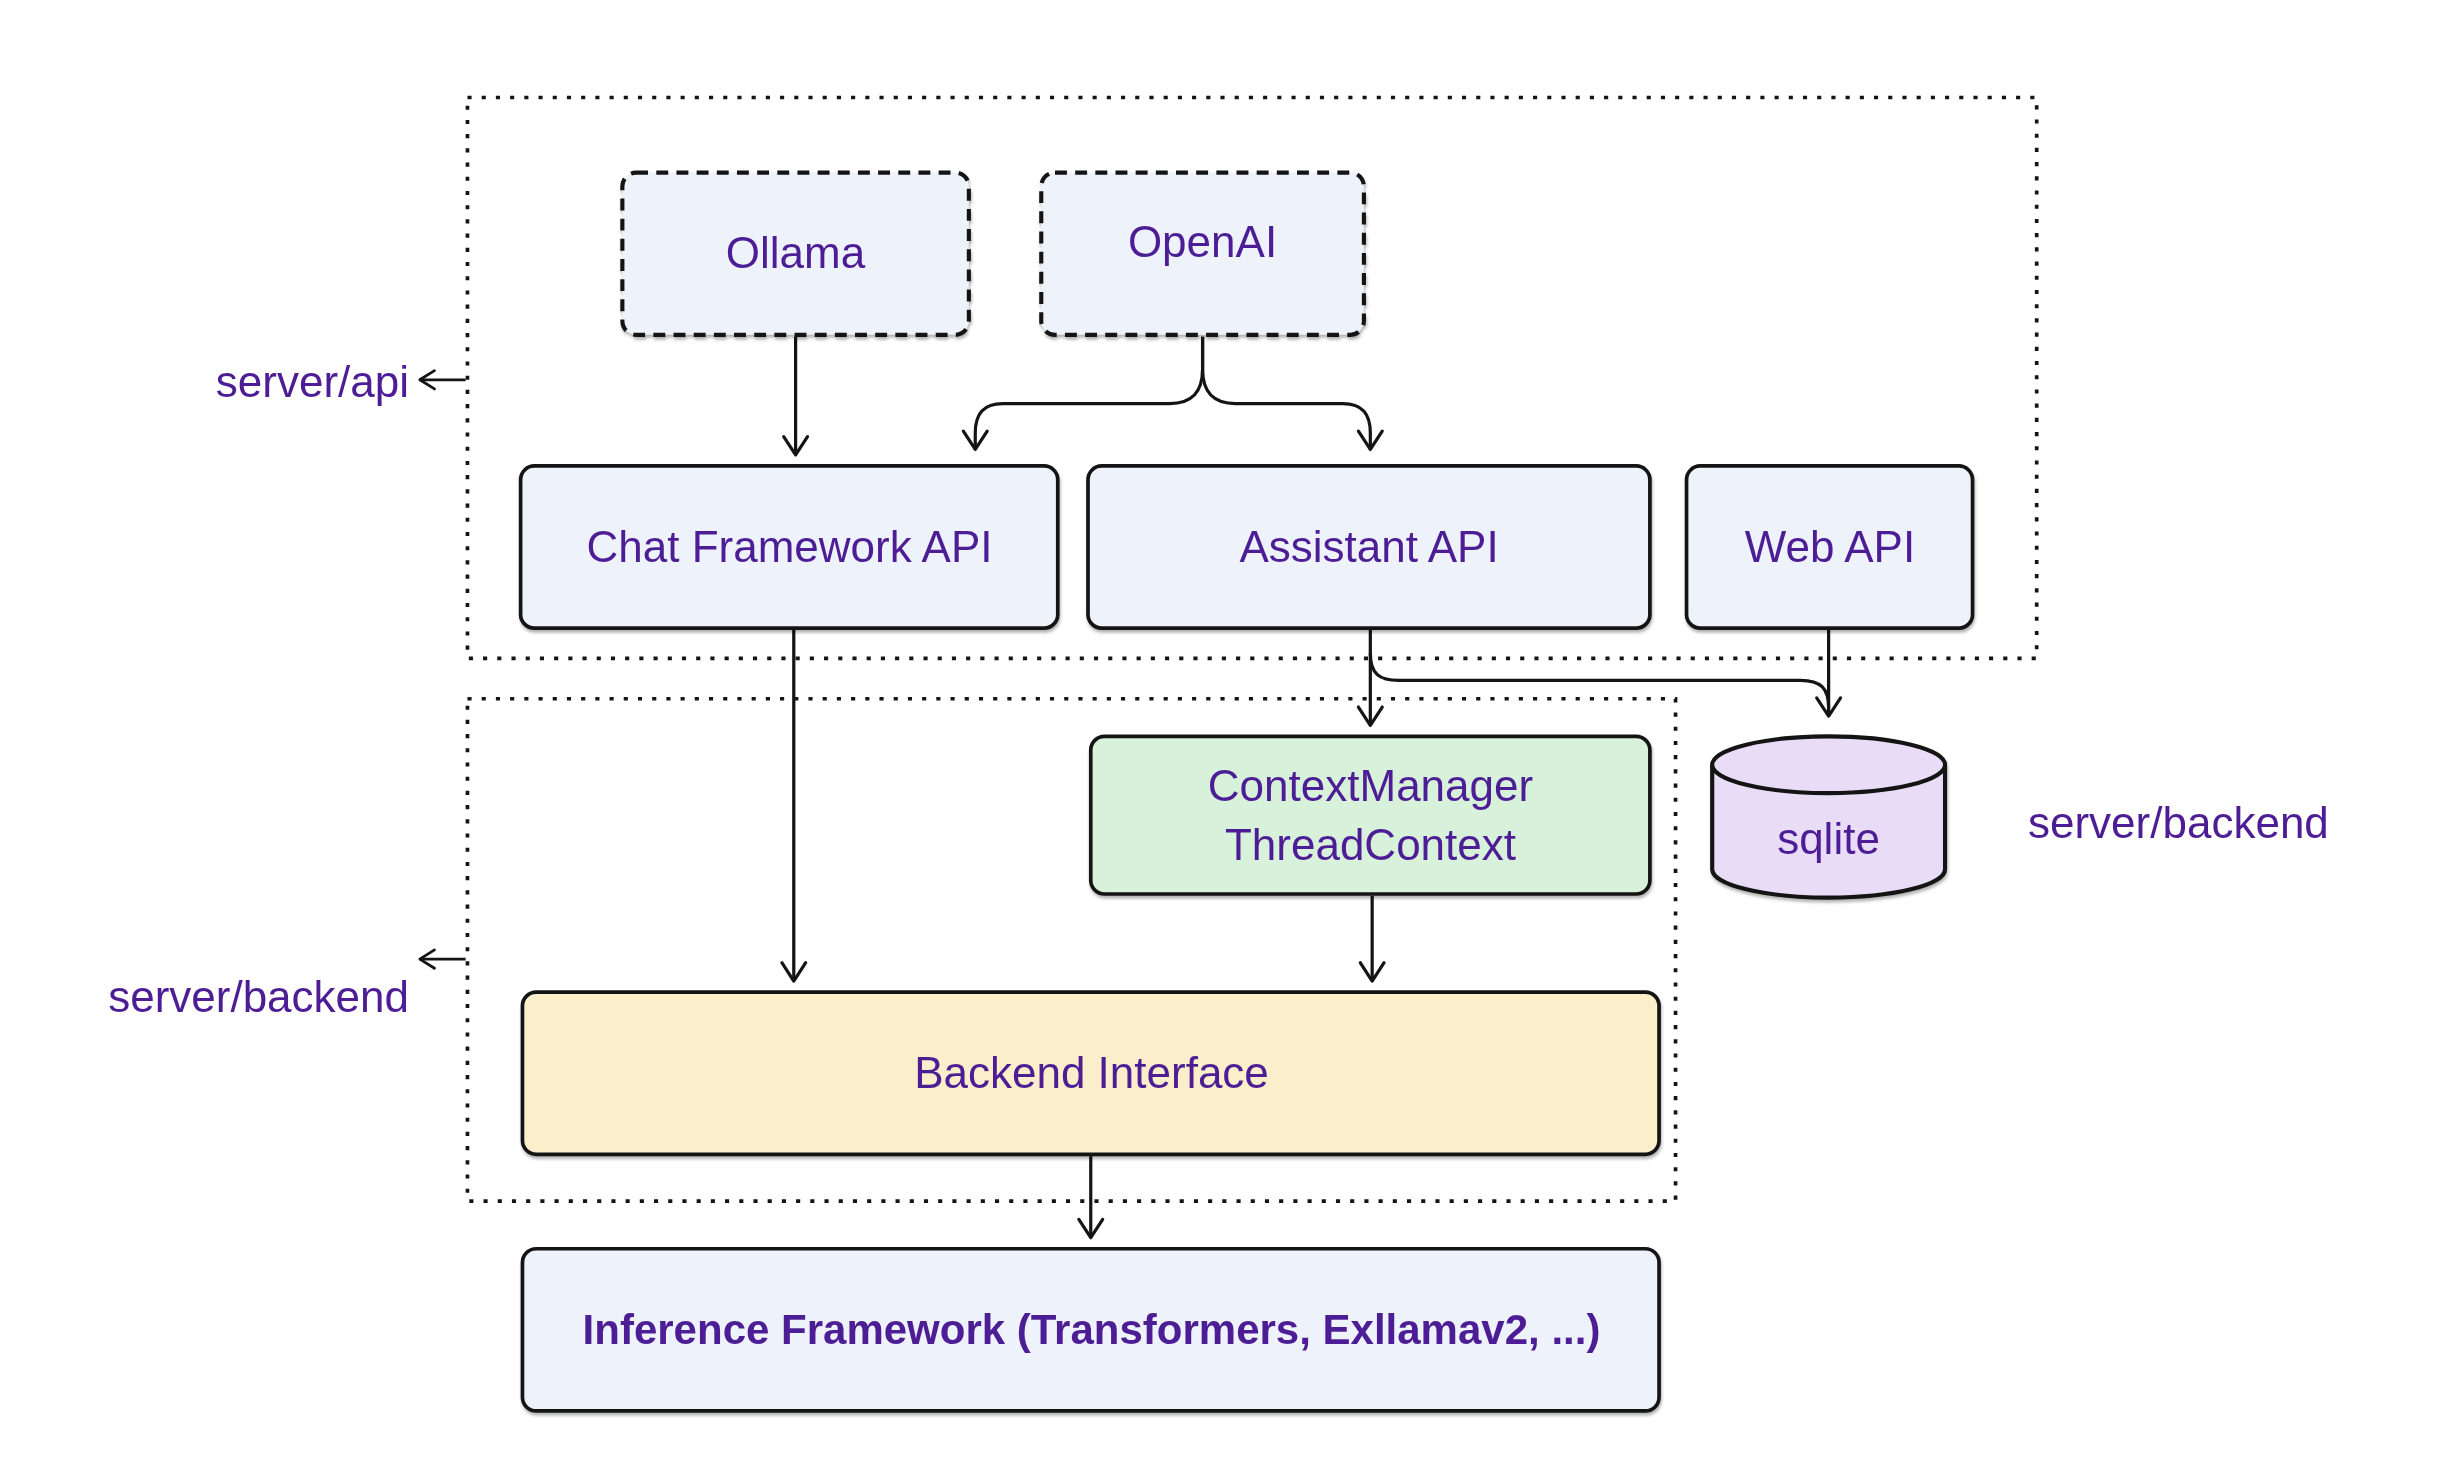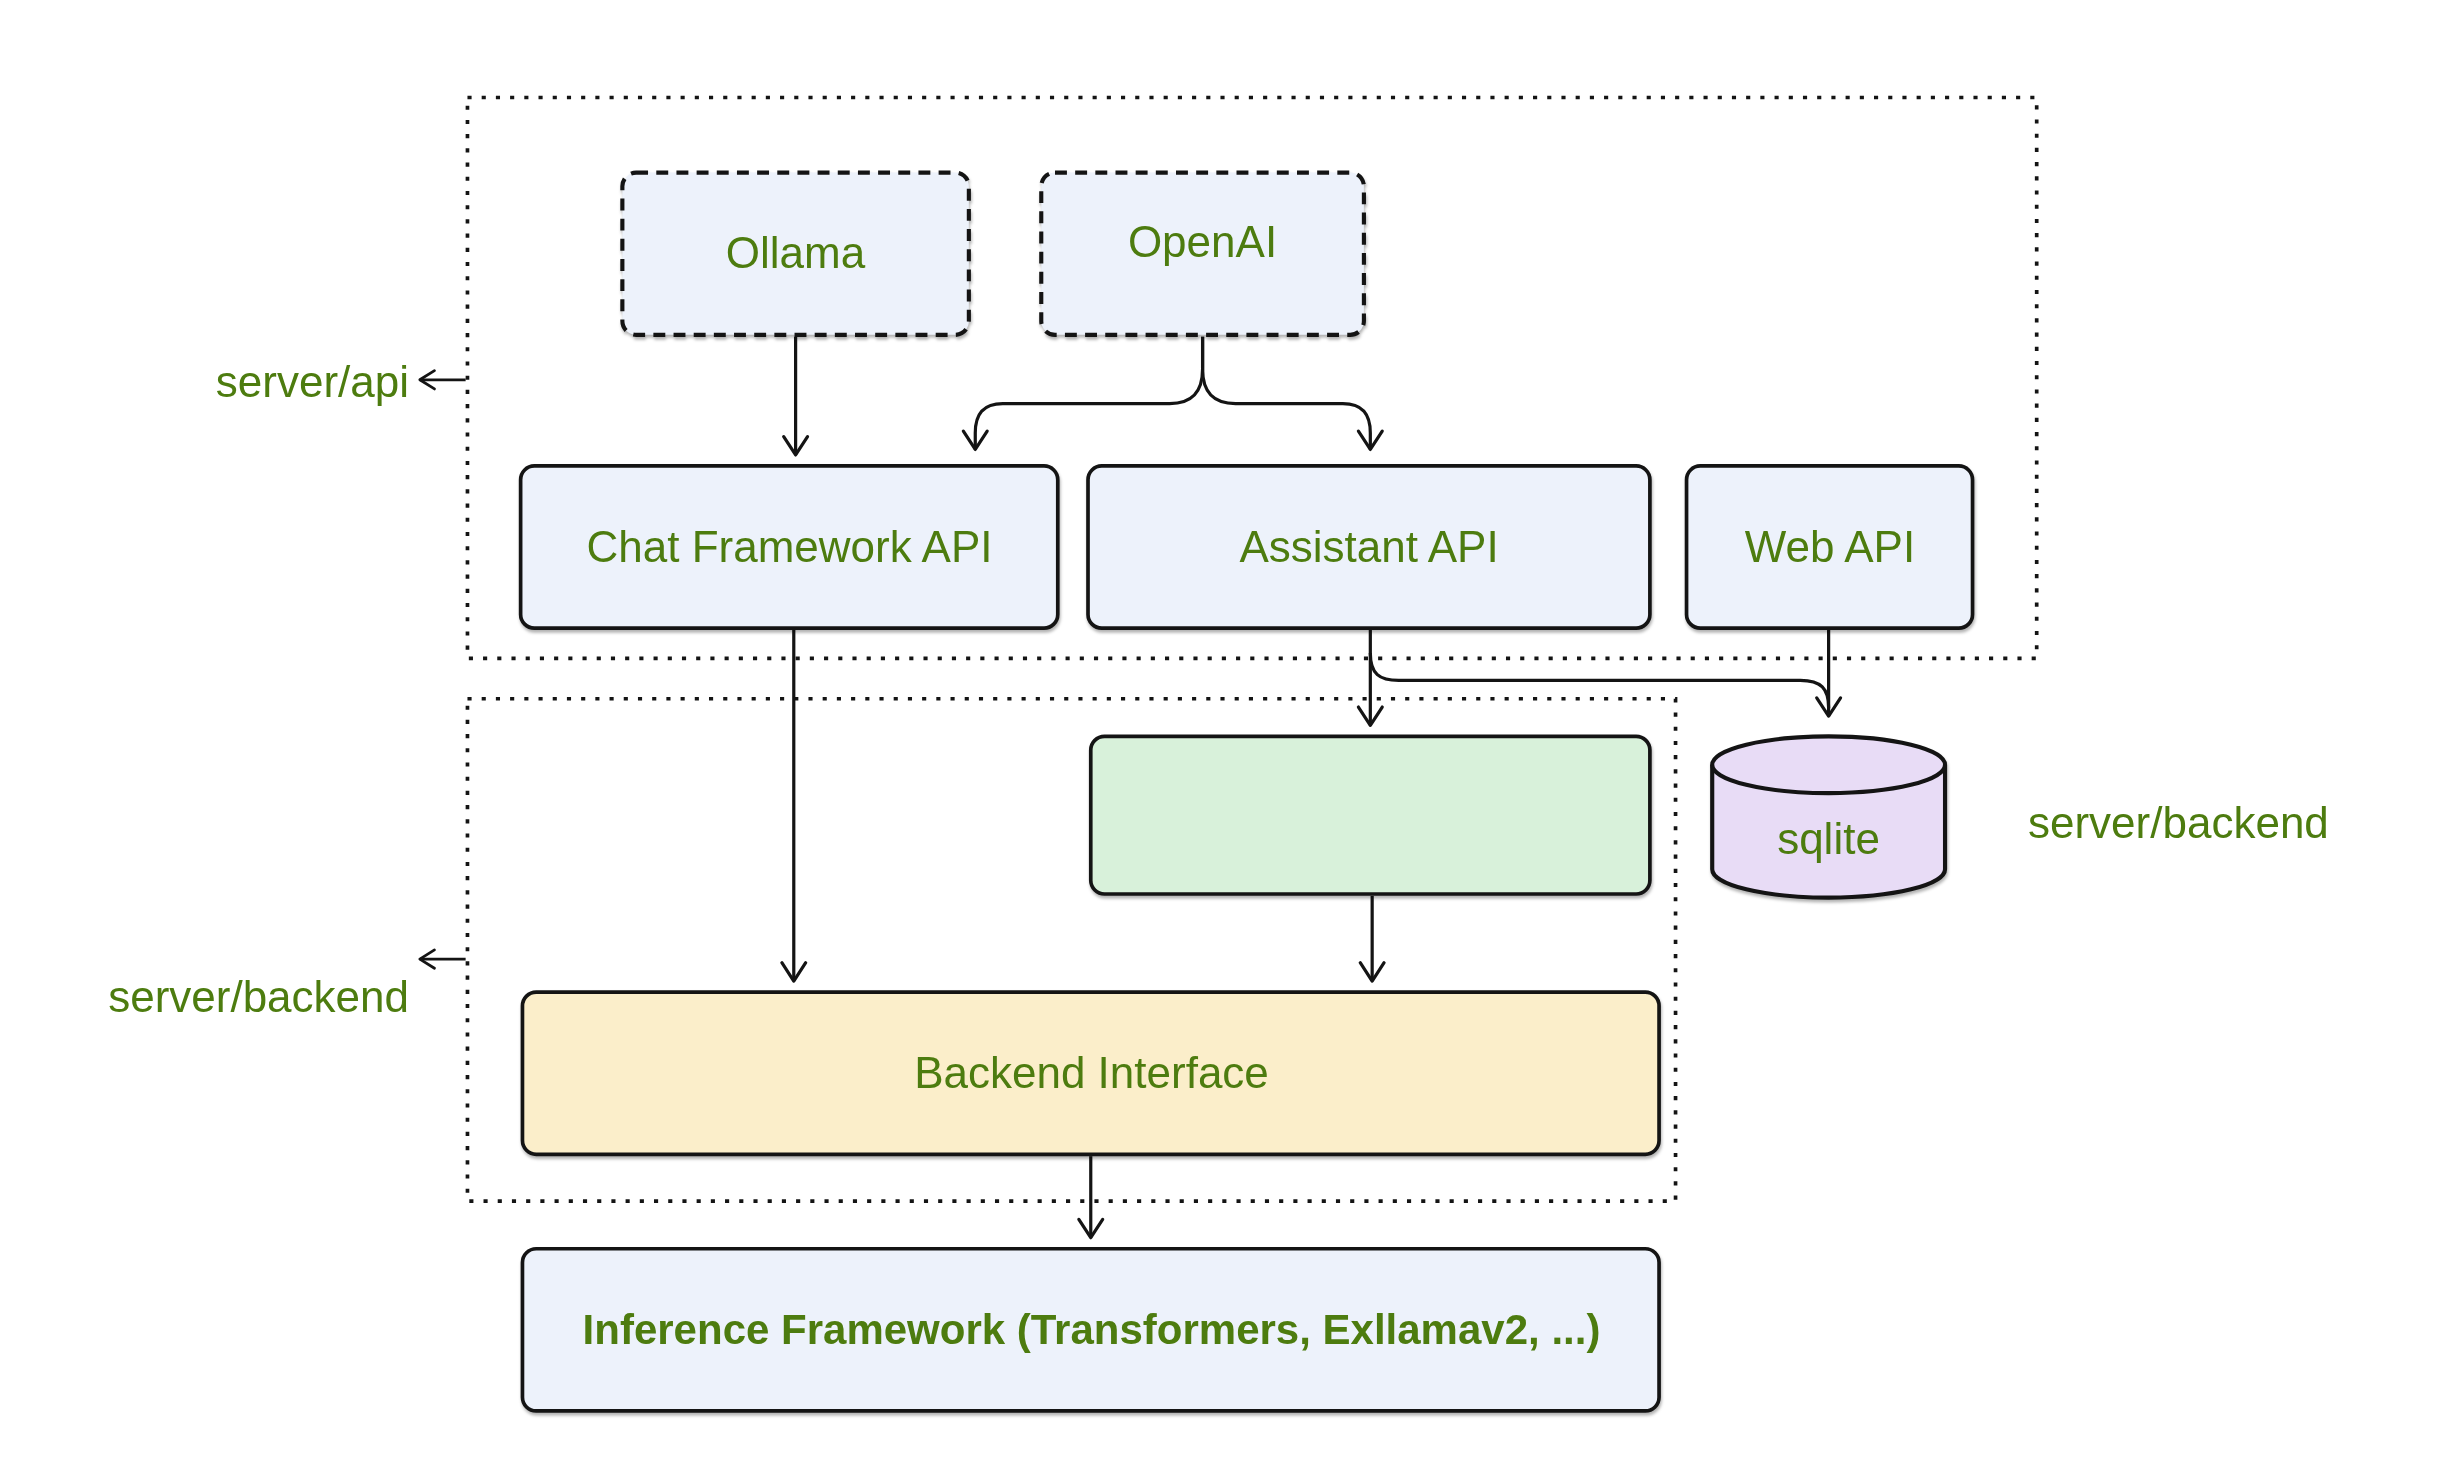--- a/index.html
+++ b/index.html
@@ -21,21 +21,21 @@
     top: 0;
   }
   .shapes {
     filter: drop-shadow(1px 3px 1.5px rgba(0,0,0,0.30));
   }
   .lbl {
     position: absolute;
     display: flex;
     align-items: center;
     justify-content: center;
-    color: #4d7c0f;
+    color: #4c1d95;
     font-size: 44px;
     line-height: 1.3;
     white-space: nowrap;
     text-align: center;
   }
   .lbl.right {
     justify-content: flex-end;
   }
   .lbl.left {
     justify-content: flex-start;
@@ -102,18 +102,24 @@
 
   <div class="lbl right" style="left:97px; top:352px; width:312px; height:59px;">server/api</div>
   <div class="lbl right" style="left:53px; top:930px; width:356px; height:59px;margin-top:37px;">server/backend</div>
   <div class="lbl left" style="left:2028px; top:793px; width:403px; height:59px;">server/backend</div>
 
   <div class="lbl" style="left:622px; top:172px; width:347px; height:162px;">Ollama</div>
   <div class="lbl" style="left:1041px; top:161px; width:323px; height:162px;">OpenAI</div>
   <div class="lbl" style="left:521px; top:466px; width:537px; height:162px;">Chat Framework API</div>
   <div class="lbl" style="left:1088px; top:466px; width:562px; height:162px;">Assistant API</div>
   <div class="lbl" style="left:1687px; top:466px; width:286px; height:162px;">Web API</div>
+  <div class="lbl" style="left:1091px; top:736px; width:559px; height:158px;">
+    <div class="stack">
+      <span>ContextManager</span>
+      <span>ThreadContext</span>
+    </div>
+  </div>
   <div class="lbl" style="left:523px; top:992px; width:1137px; height:162px;">Backend Interface</div>
   <div class="lbl small" style="left:523px; top:1249px; width:1137px; height:162px;font-weight:bold;">Inference Framework (Transformers, Exllamav2, ...)</div>
   <div class="lbl" style="left:1712px; top:784px; width:233px; height:110px;text-align:center;">sqlite</div>
 
 </div>
 
 
 </body></html>

